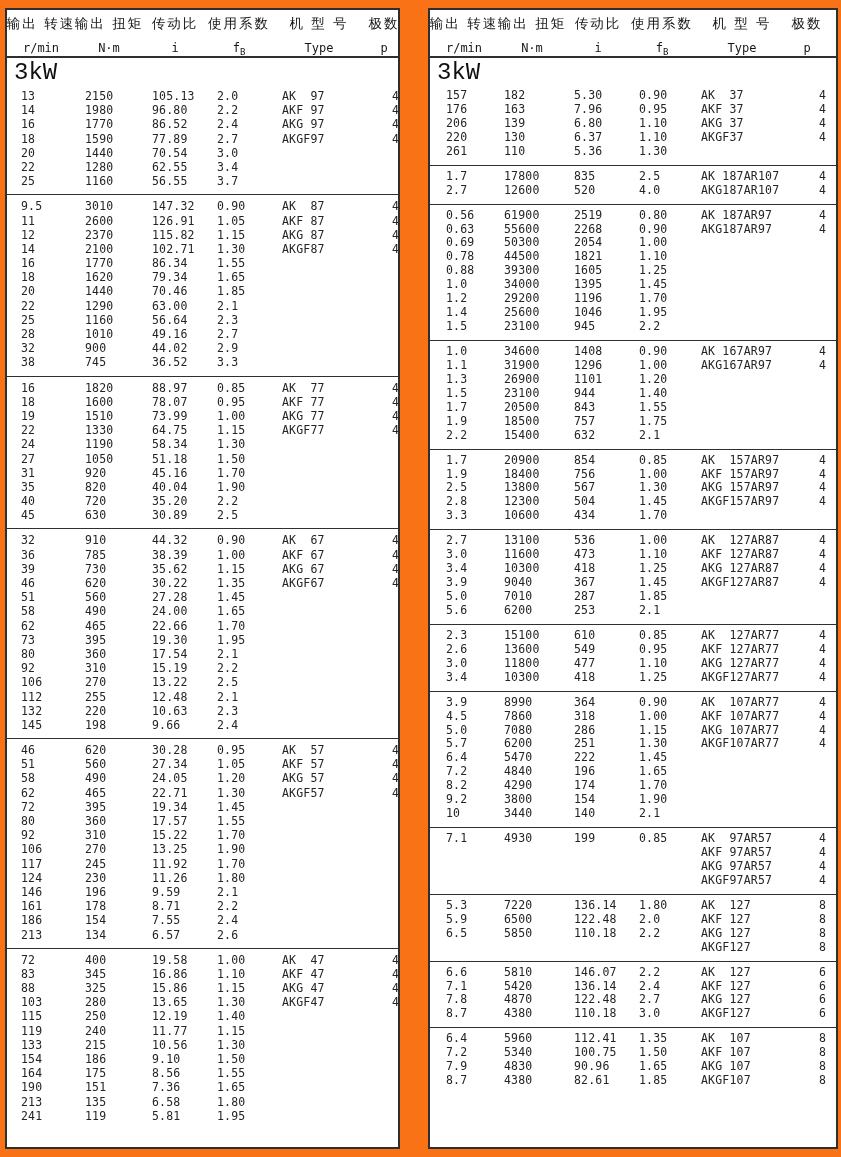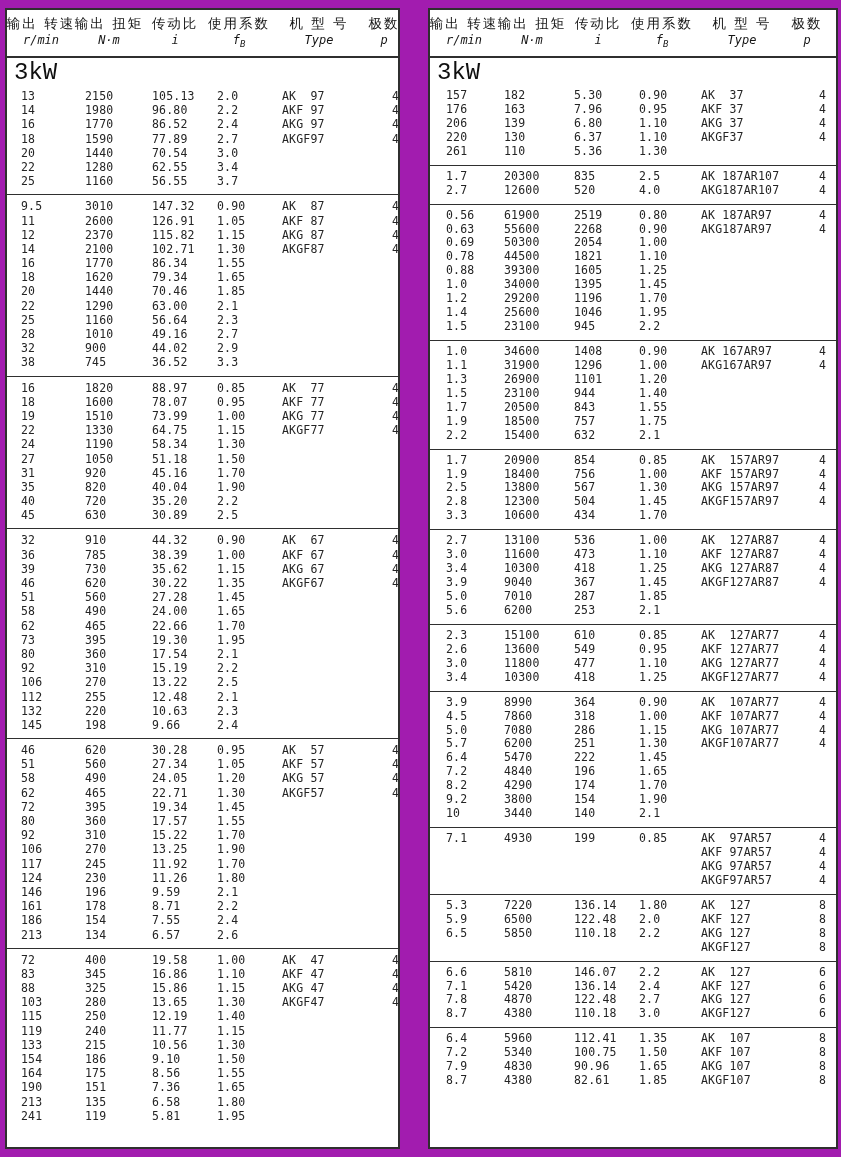--- a/index.html
+++ b/index.html
@@ -1,30 +1,30 @@
 <!DOCTYPE html>
 <html><head>
 <meta charset="utf-8">
 <style>
   html,body { margin:0; padding:0; background:#ffffff; }
   .page {
-    position:relative; width:841px; height:1157px; background:#a21caf;
+    position:relative; width:841px; height:1157px; background:#f97316;
     font-family:"DejaVu Sans", sans-serif; overflow:hidden;
   }
   .spec-table {
     position:absolute; top:8px; height:1141px; box-sizing:border-box;
     background:#fff; border:2px solid #2f2f2f; overflow:hidden;
   }
   .t-left  { left:5px;   width:395px; --rh:14.2px; }
   .t-right { left:428px; width:410px; --rh:13.95px; }
 
   .thead { position:relative; height:46px; border-bottom:2px solid #2f2f2f; }
   .hcell { position:absolute; top:5px; transform:translateX(-50%); text-align:center; white-space:nowrap; }
   .hzh  { font-size:13.5px; letter-spacing:2px; color:#161616; font-family:"DejaVu Sans",sans-serif; }
-  .hsub { font-size:12px; margin-top:0; color:#161616; font-family:"DejaVu Sans Mono",monospace;font-style:italic; }
+  .hsub { font-size:12px; margin-top:8px; color:#161616; font-family:"DejaVu Sans Mono",monospace; }
   .hsub sub { font-size:9px; }
 
   .section + .section { border-top:1.8px solid #2f2f2f; }
   .sec-title {
     font-family:Liberation Mono, monospace;
     font-size:24px; color:#101010; height:27px; box-sizing:border-box;
     padding:3px 0 0 7px; line-height:24px;
   }
   .block { padding:4px 12px 6px 0; }
   .block + .block { border-top:1.8px solid #2f2f2f; }
@@ -705,21 +705,21 @@
             <div class="cell">1.30</div>
             <div class="cell"></div>
             <div class="cell"></div>
           </div>
         </div>
       </div>
       <div class="section">
         <div class="block">
           <div class="row">
             <div class="cell">1.7</div>
-            <div class="cell">20300</div>
+            <div class="cell">17800</div>
             <div class="cell">835</div>
             <div class="cell">2.5</div>
             <div class="cell">AK 187AR107</div>
             <div class="cell">4</div>
           </div>
           <div class="row">
             <div class="cell">2.7</div>
             <div class="cell">12600</div>
             <div class="cell">520</div>
             <div class="cell">4.0</div>

